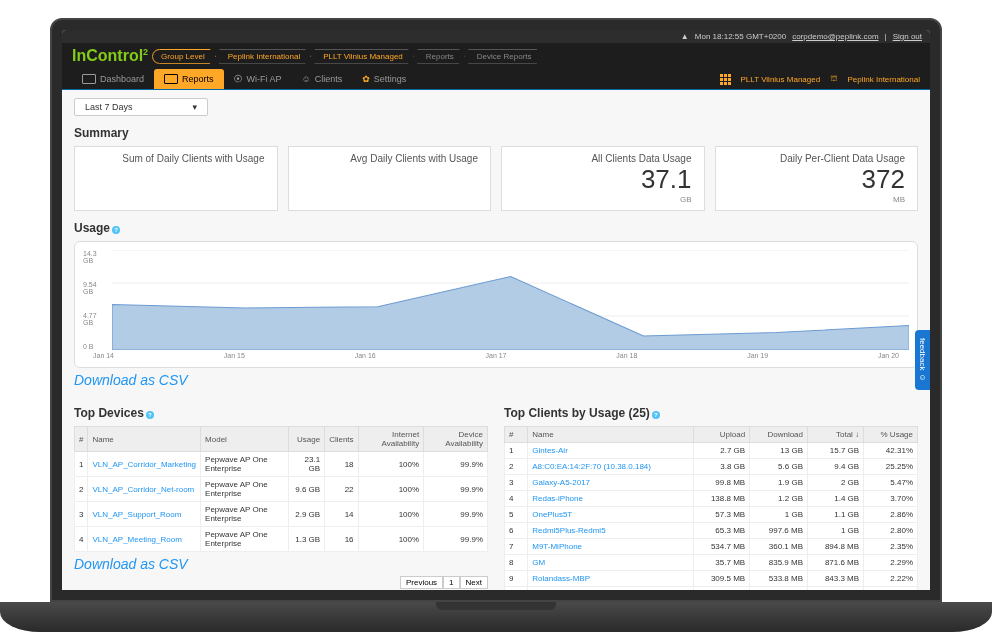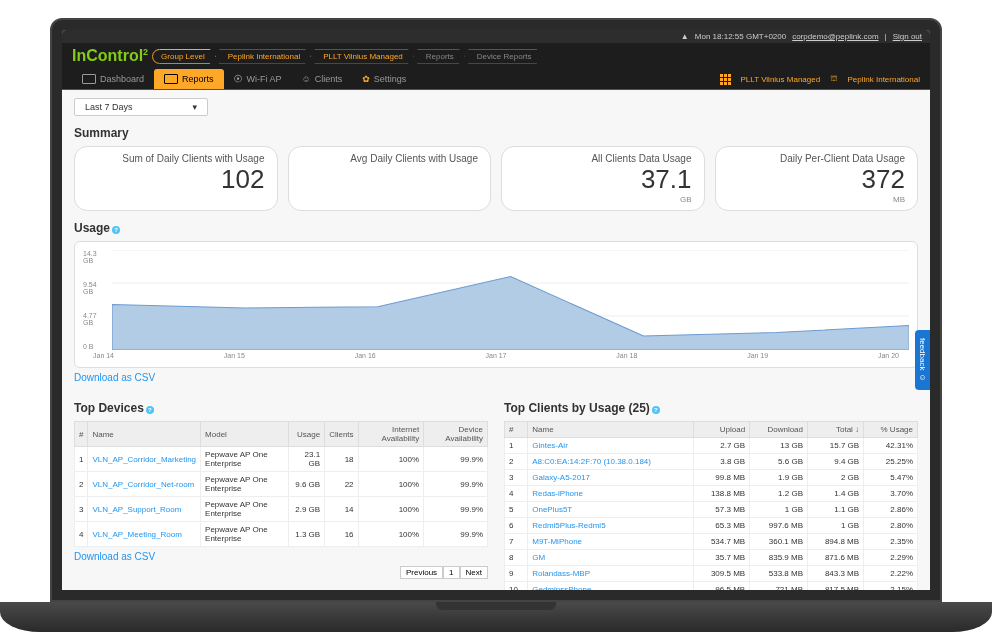--- a/index.html
+++ b/index.html
@@ -37,31 +37,31 @@
   .org-switch .dots span { background:#ffa726; width:3px; height:3px; }
   
   
   .content { flex:1; overflow:auto; padding:8px 12px; background:#f7f7f7; position:relative; }
   .date-selector { border:1px solid #ccc; background:#fff; padding:3px 10px; font-size:9px; display:inline-flex; align-items:center; gap:60px; cursor:pointer; border-radius:2px; }
   
   .section-title { font-size:12px; font-weight:bold; margin:10px 0 6px; color:#333; }
   
   
   .cards { display:flex; gap:10px; }
-  .card { flex:1; background:#fff; border:1px solid #ddd; border-radius:13px; padding:6px 12px; text-align:right; }
+  .card { flex:1; background:#fff; border:1px solid #ddd; border-radius:0; padding:6px 12px; text-align:right; }
   .card-label { font-size:10px; color:#555; }
   .card-value { font-size:26px; font-weight:300; color:#333; }
   .card-unit { font-size:8px; color:#888; }
   
   
   .chart-box { background:#fff; border:1px solid #ddd; border-radius:6px; padding:8px; margin-top:4px; }
   .area-chart { width:100%; height:100px; }
   .x-ticks { display:flex; justify-content:space-between; font-size:7px; color:#888; margin-top:2px; padding:0 10px; }
   .y-axis { font-size:7px; color:#888; }
-  .link { color:#2196f3; font-size:10px; cursor:pointer; margin-top:4px; display:inline-block; }
+  .link { color:#2196f3; font-size:14px; cursor:pointer; margin-top:4px; display:inline-block;font-style:italic; }
   
   
   .two-col { display:flex; gap:16px; margin-top:8px; }
   .col { flex:1; }
   
   table { width:100%; border-collapse:collapse; background:#fff; font-size:8px; }
   th { background:#eee; border:1px solid #ddd; padding:3px 4px; text-align:left; font-weight:normal; color:#555; }
   td { border:1px solid #eee; padding:3px 4px; }
   td.r, th.r { text-align:right; }
   td.link-cell { color:#2196f3; cursor:pointer; }
@@ -146,21 +146,20 @@
 
         <div class="date-selector">
           <span>Last 7 Days</span>
           <span>▾</span>
         </div>
 
         <div class="section-title">Summary</div>
         <div class="cards">
             <div class="card">
               <div class="card-label">Sum of Daily Clients with Usage</div>
-              <div class="card-value">102</div>
               <div class="card-unit"></div>
             </div>
             <div class="card">
               <div class="card-label">Avg Daily Clients with Usage</div>
               <div class="card-unit"></div>
             </div>
             <div class="card">
               <div class="card-label">All Clients Data Usage</div>
               <div class="card-value">37.1</div>
               <div class="card-unit">GB</div>

